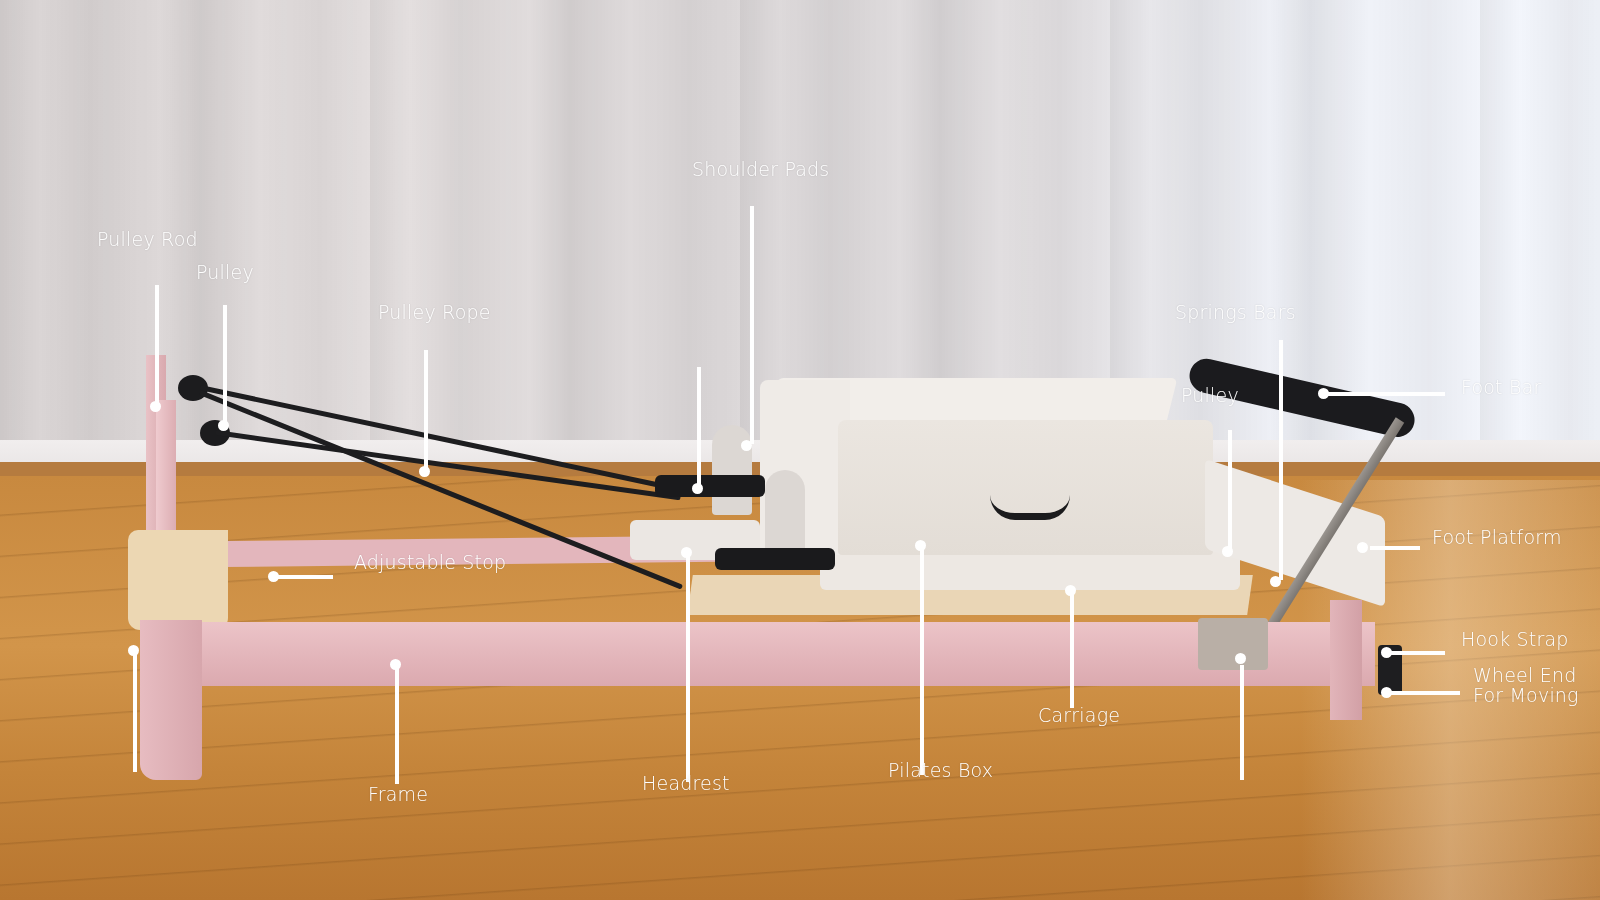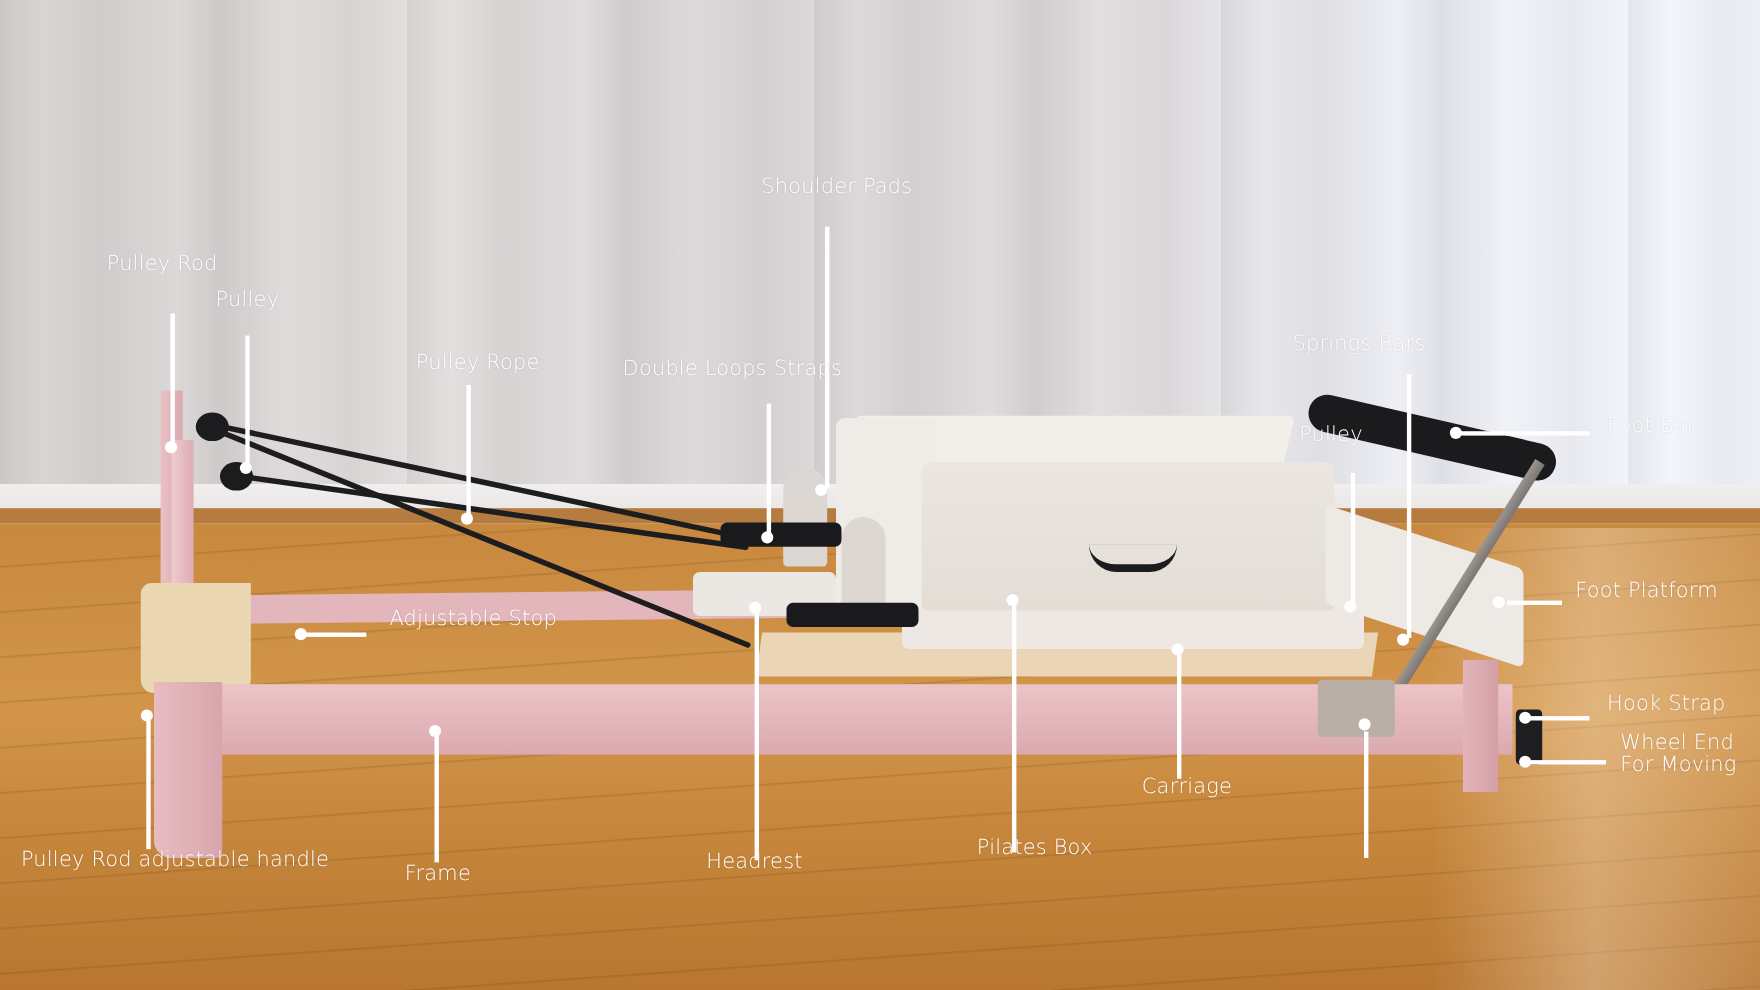--- a/index.html
+++ b/index.html
@@ -125,29 +125,27 @@
   <div class="dot" style="left:681px;top:547px;"></div>
   <div class="line" style="left:920px;top:545px;width:4px;height:230px;"></div>
   <div class="dot" style="left:915px;top:540px;"></div>
   <div class="line" style="left:1070px;top:590px;width:4px;height:118px;"></div>
   <div class="dot" style="left:1065px;top:585px;"></div>
   <div class="line" style="left:1240px;top:665px;width:4px;height:115px;"></div>
   <div class="dot" style="left:1235px;top:653px;"></div>
 
   <div class="label" style="left:97px;top:228px;">Pulley Rod</div>
   <div class="label" style="left:196px;top:261px;">Pulley</div>
-  <div class="label" style="left:378px;top:318px;">Pulley Rope</div>
-  <div class="label" style="left:566px;top:324px;">Double Loops Straps</div>
+  <div class="label" style="left:378px;top:301px;">Pulley Rope</div>
   <div class="label" style="left:692px;top:158px;">Shoulder Pads</div>
   <div class="label" style="left:1175px;top:301px;">Springs Bars</div>
   <div class="label" style="left:1181px;top:384px;">Pulley</div>
   <div class="label" style="left:1461px;top:376px;">Foot Bar</div>
   <div class="label" style="left:1432px;top:526px;">Foot Platform</div>
   <div class="label" style="left:354px;top:551px;">Adjustable Stop</div>
   <div class="label" style="left:1461px;top:628px;">Hook Strap</div>
   <div class="label" style="left:1473px;top:664px;">Wheel End</div>
   <div class="label" style="left:1473px;top:684px;">For Moving</div>
-  <div class="label" style="left:19px;top:770px;">Pulley Rod adjustable handle</div>
   <div class="label" style="left:368px;top:783px;">Frame</div>
   <div class="label" style="left:642px;top:772px;">Headrest</div>
   <div class="label" style="left:888px;top:759px;">Pilates Box</div>
   <div class="label" style="left:1038px;top:704px;">Carriage</div>
 </div>
 
 </body></html>

